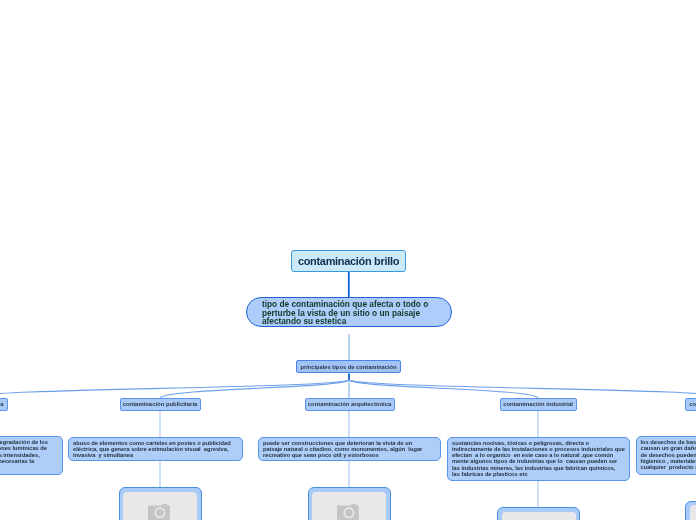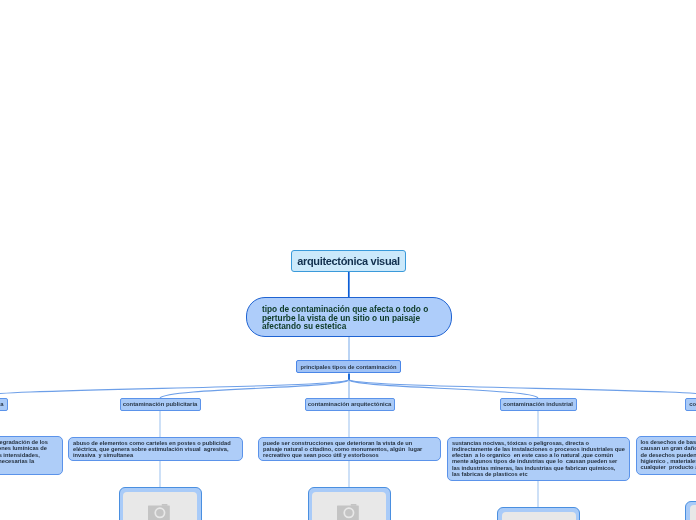--- a/index.html
+++ b/index.html
@@ -40,23 +40,23 @@
     <path d="M349,380 C360,388.6 531,388 538,398" stroke="#6d9fe8" stroke-width="1.1" fill="none"></path>
     <path d="M349,380 C372,389 728,388 728,398" stroke="#6d9fe8" stroke-width="1.1" fill="none"></path>
     <path d="M160,410 L160,437" stroke="#a8c9f2" stroke-width="1.15" fill="none"></path>
     <path d="M349,410 L349,437" stroke="#a8c9f2" stroke-width="1.15" fill="none"></path>
     <path d="M538,410 L538,437" stroke="#a8c9f2" stroke-width="1.15" fill="none"></path>
     <path d="M160,461 L160,487" stroke="#a8c9f2" stroke-width="1.15" fill="none"></path>
     <path d="M349,461 L349,487" stroke="#a8c9f2" stroke-width="1.15" fill="none"></path>
     <path d="M538,480 L538,507" stroke="#a8c9f2" stroke-width="1.15" fill="none"></path>
   </svg>
 
-  <div class="node root-node" style="left:291px;top:249.5px;width:115px;height:22px;">arquitectónica visual</div>
+  <div class="node root-node" style="left:291px;top:249.5px;width:115px;height:22px;">contaminación brillo</div>
 
-  <div class="node pill" style="left:245.9px;top:296.6px;width:205.8px;height:40px;">tipo de contaminación que afecta o todo o perturbe la vista de un sitio o un paisaje afectando su estetica</div>
+  <div class="node pill" style="left:245.9px;top:296.6px;width:205.8px;height:30px;">tipo de contaminación que afecta o todo o perturbe la vista de un sitio o un paisaje afectando su estetica</div>
 
   <div class="node mid" style="left:296px;top:360px;width:105px;height:13px;">principales tipos de contaminación</div>
 
   <div class="node lab" style="left:-67.7px;top:398px;width:75.4px;height:12.5px;">contaminación lumínica</div>
   <div class="node desc" style="left:-123px;top:436px;width:186px;height:38.5px;">es el resplandor o el brillo que produce la degradación de los espacios naturales y urbanos por proyecciones lumínicas de muchos colores diversos y de muy distintas intensidades, practicamente en ningun caso llegan a ser necesarias la</div>
 
   <div class="node lab" style="left:119.5px;top:398px;width:81px;height:12.5px;">contaminación publicitaria</div>
   <div class="node desc" style="left:68px;top:436.5px;width:175px;height:24.5px;">abuso de elementos como carteles en postes o publicidad eléctrica, que genera sobre estimulación visual  agresiva, invasiva  y simultanea</div>
   <div class="node imgbox" style="left:118.5px;top:487px;width:83px;height:50px;">
     <div class="imginner">

